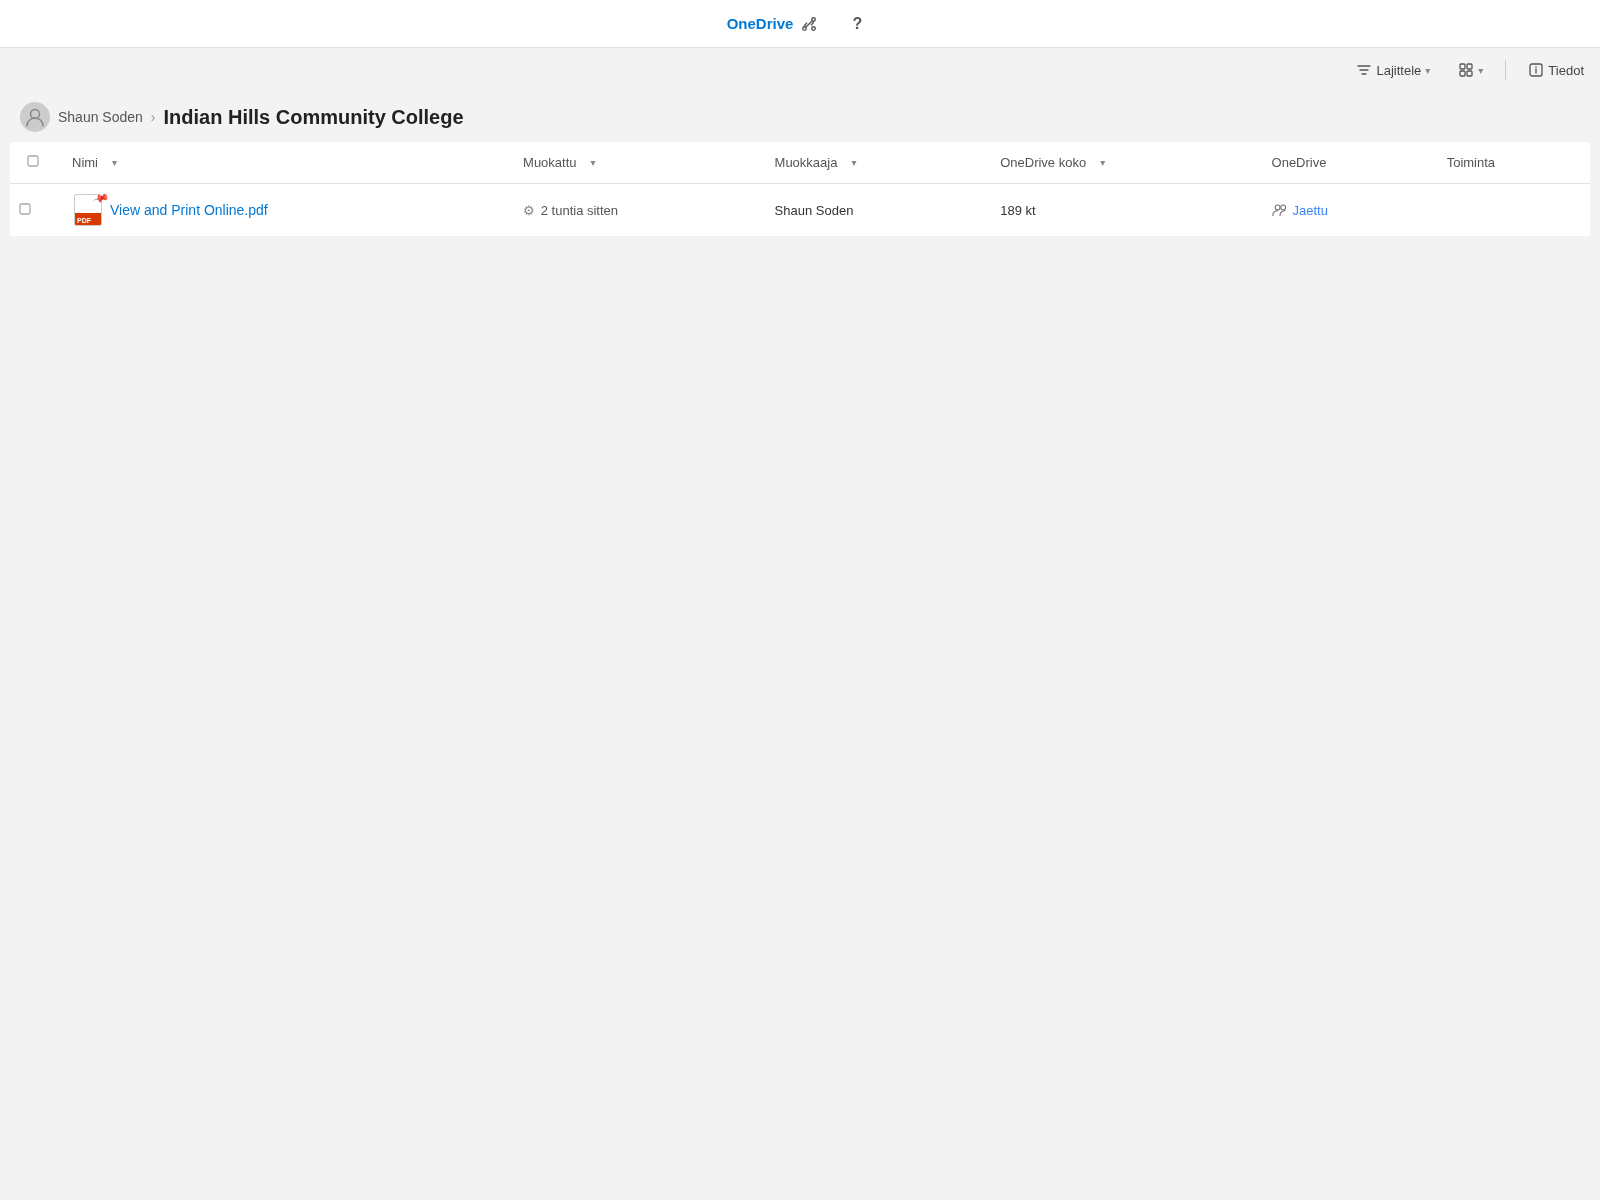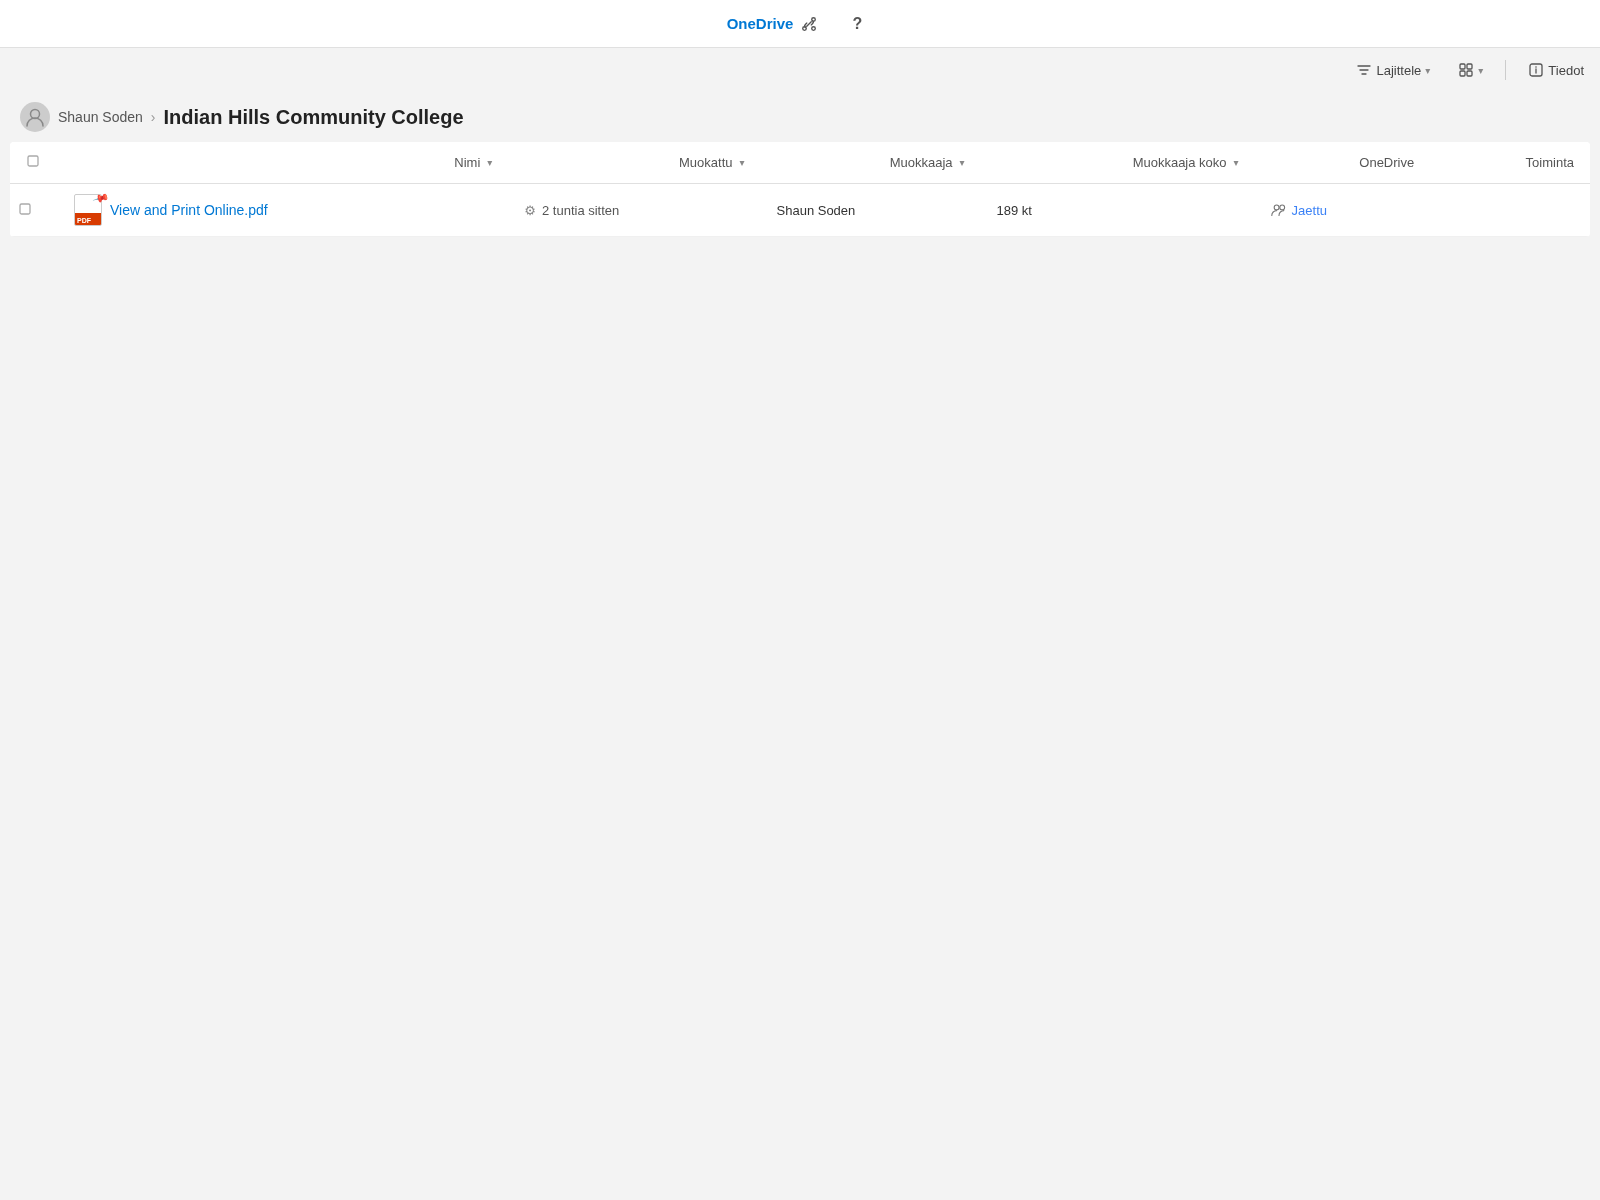--- a/index.html
+++ b/index.html
@@ -164,22 +164,21 @@
     }
 
     .th-icon-col {
       width: 40px;
       padding: 12px 8px;
     }
 
     .file-table th .col-label {
       display: flex;
       align-items: center;
-      gap: 7px;
-      justify-content: flex-end;
+      gap: 14px;
     }
 
     .chevron-down {
       font-size: 10px;
       color: #888;
     }
 
     .file-table tbody tr {
       border-bottom: 1px solid #f0f0f0;
       cursor: pointer;
@@ -377,21 +376,21 @@
           </div>
         </th>
         <th>
           <div class="col-label">
             <span>Muokkaaja</span>
             <span class="chevron-down">▾</span>
           </div>
         </th>
         <th>
           <div class="col-label">
-            <span>Muokkaaja koko</span>
+            <span>OneDrive koko</span>
             <span class="chevron-down">▾</span>
           </div>
         </th>
         <th>
           <div class="col-label">
             <span>OneDrive</span>
           </div>
         </th>
         <th>
           <div class="col-label">

